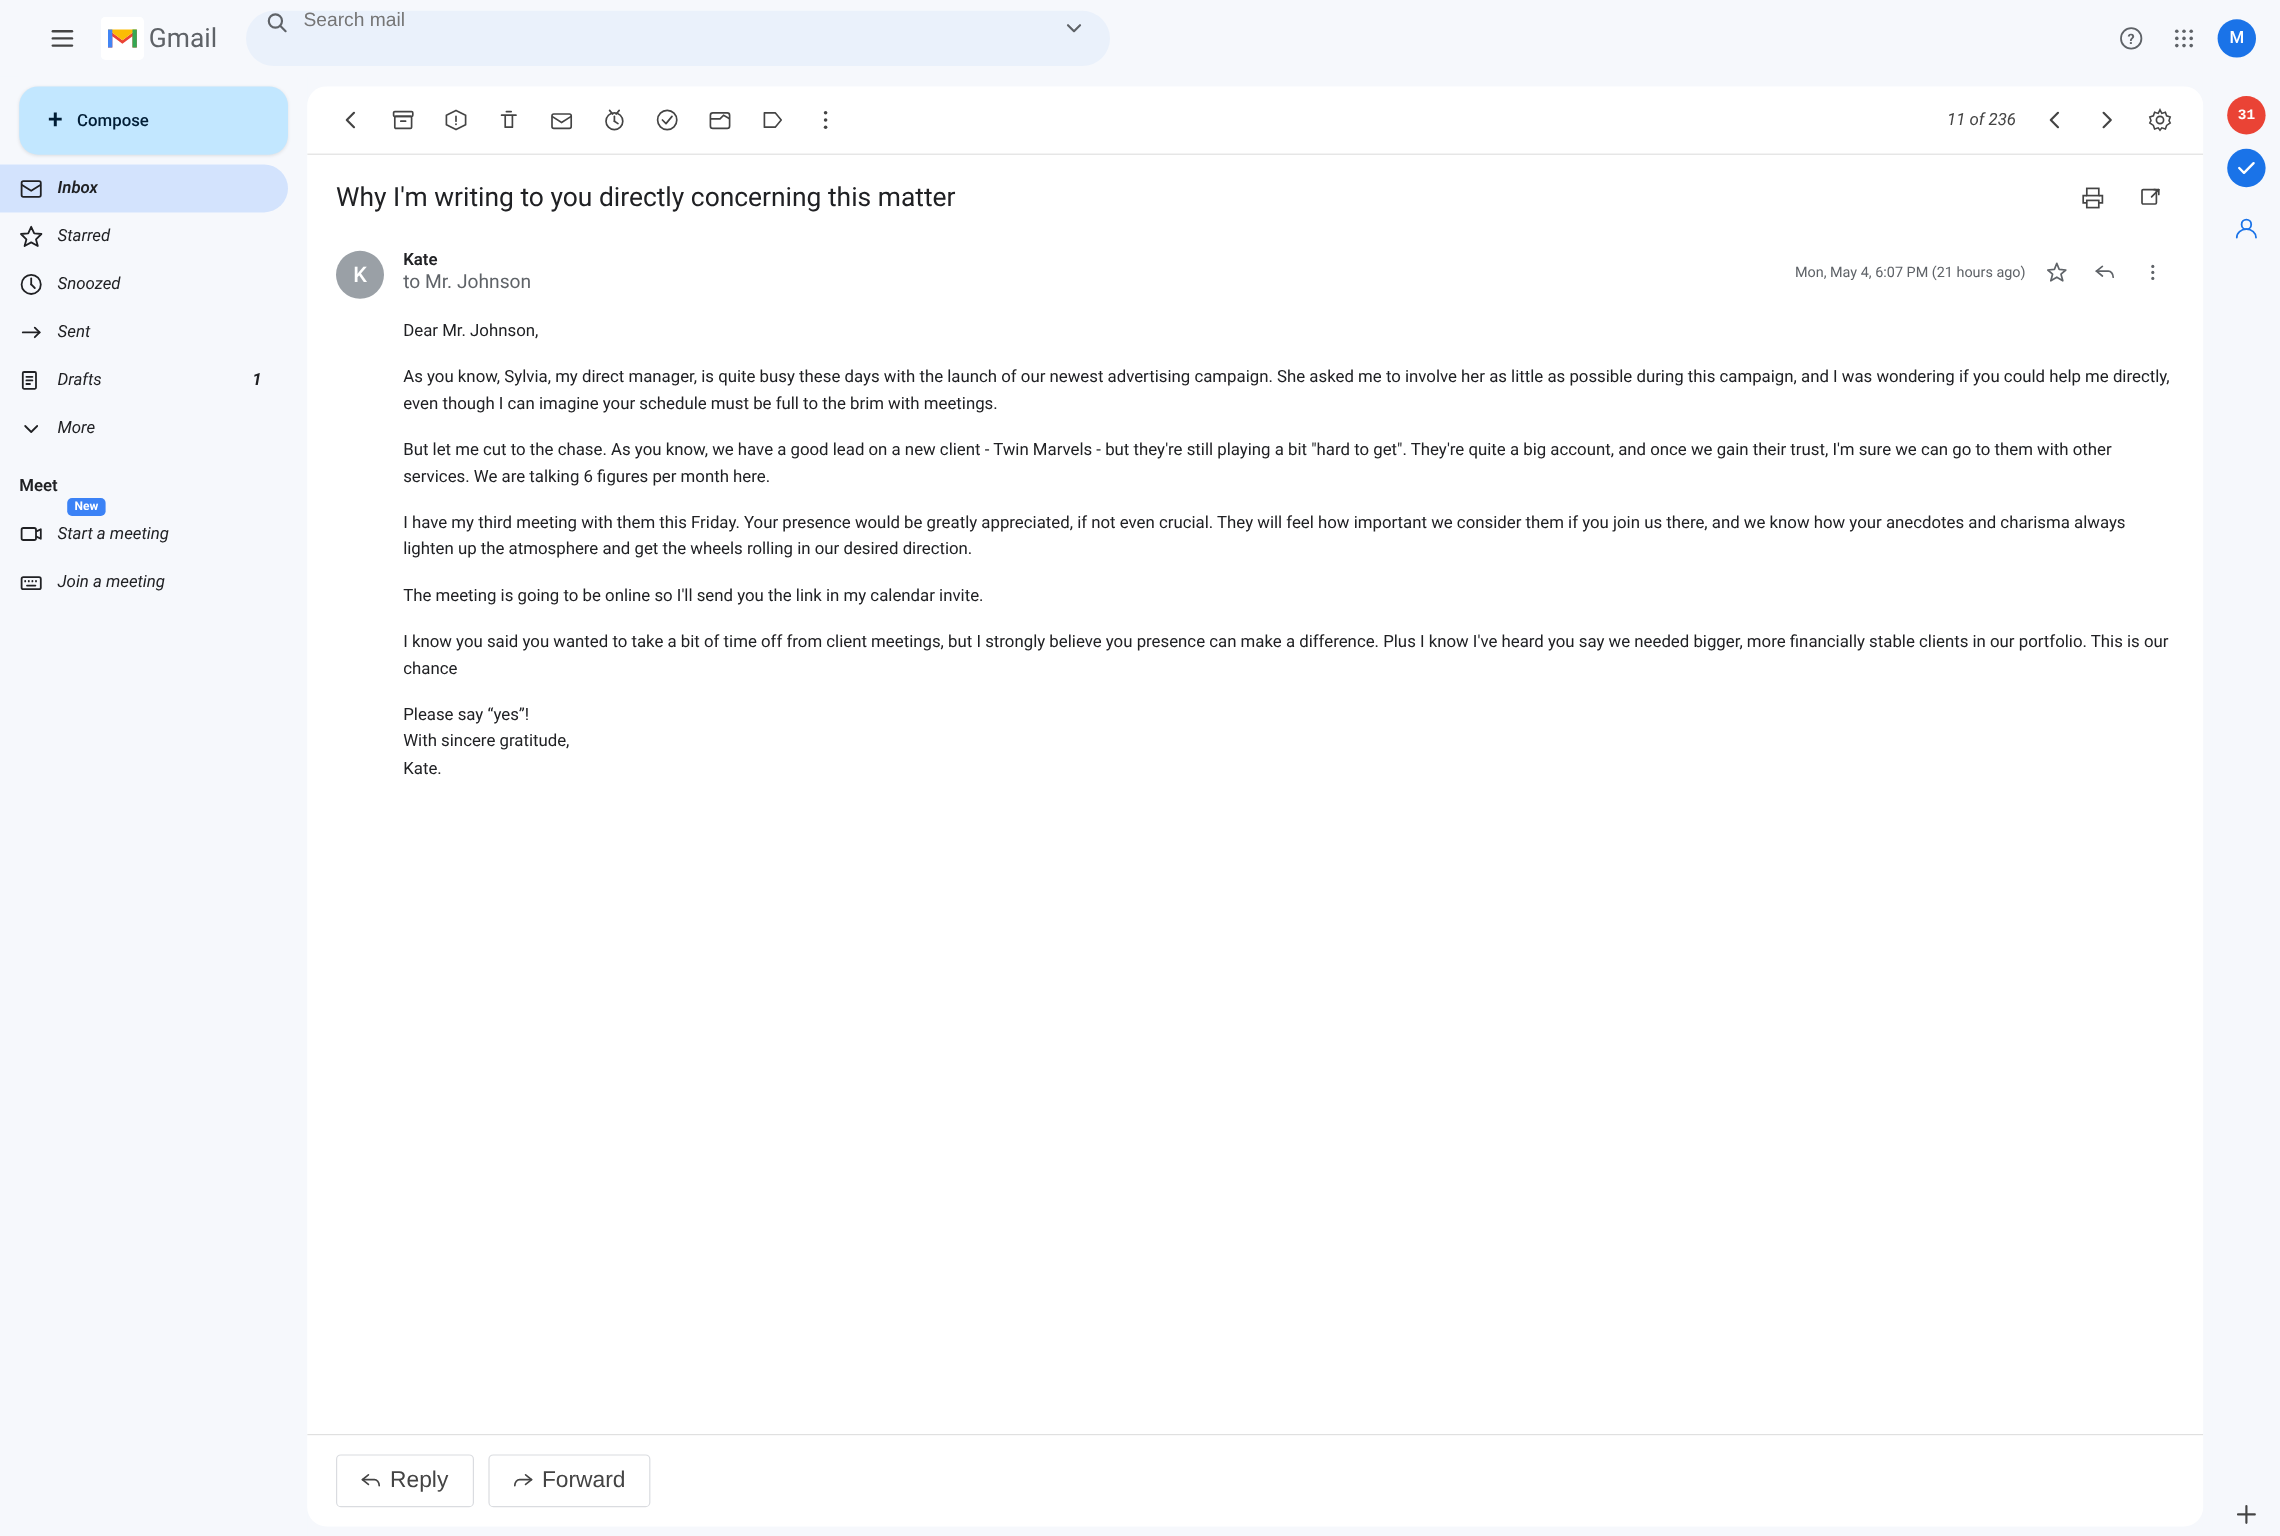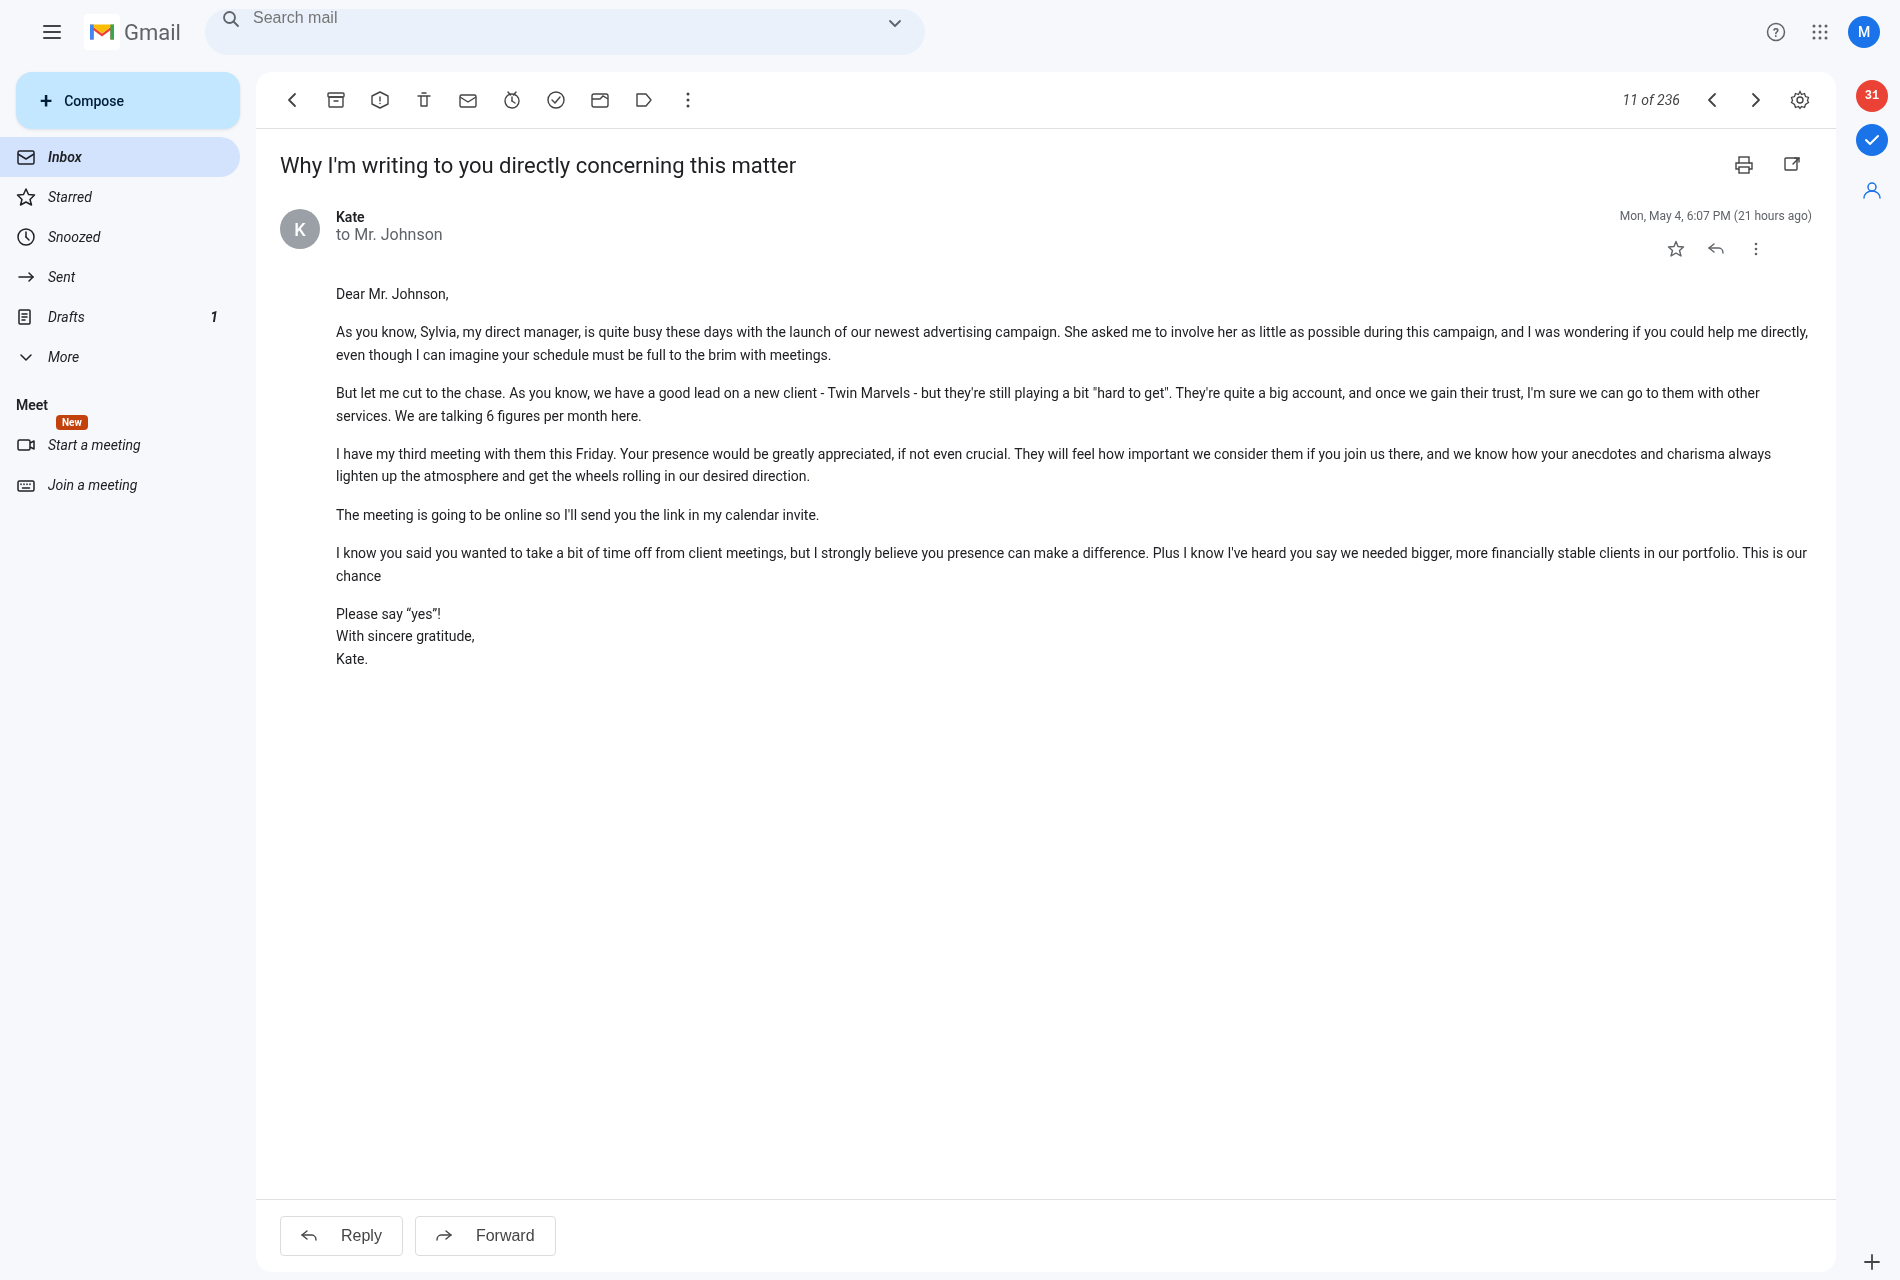--- a/index.html
+++ b/index.html
@@ -34,21 +34,21 @@
     .nav-item.active { background: #d3e3fd; font-weight: 600; }
     .nav-icon { width: 20px; height: 20px; display: flex; align-items: center; justify-content: center; flex-shrink: 0; }
     .nav-label { flex: 1; }
     .nav-badge { background: #444; color: white; font-size: 11px; padding: 1px 6px; border-radius: 10px; }
     .nav-badge.inbox { background: transparent; color: #202124; font-weight: 700; font-size: 14px; }
 
     
     .meet-section { padding: 8px 0; }
     .meet-header { display: flex; align-items: center; gap: 8px; padding: 0 16px; height: 40px; }
     .meet-label { font-size: 14px; font-weight: 600; color: #202124; }
-    .meet-new-badge { background: #c2410c; color: white; font-size: 10px; font-weight: 700; padding: 2px 6px; border-radius: 4px; margin-top: 35px; }
+    .meet-new-badge { background: #3b82f6; color: white; font-size: 10px; font-weight: 700; padding: 2px 6px; border-radius: 4px; margin-top: 35px; }
 
     
     .email-area { flex: 1; background: white; border-radius: 16px; margin: 8px 8px 8px 0; overflow: hidden; display: flex; flex-direction: column; }
 
     
     .email-toolbar { display: flex; align-items: center; padding: 8px 16px; gap: 4px; border-bottom: 1px solid #e0e0e0; font-style: italic; }
     .toolbar-btn { width: 40px; height: 40px; border-radius: 50%; display: flex; align-items: center; justify-content: center; cursor: pointer; color: #444; border: none; background: transparent; }
     .toolbar-spacer { flex: 1; }
     .pagination-info { font-size: 14px; color: #444; margin-right: 8px; }
 
@@ -56,31 +56,31 @@
     .email-subject-bar { display: flex; align-items: center; padding: 16px 24px; gap: 12px; }
     .email-subject-title { font-size: 22px; font-weight: 400; color: #202124; flex: 1; }
     .subject-actions { display: flex; gap: 8px; }
     .subject-action-btn { width: 40px; height: 40px; border-radius: 50%; display: flex; align-items: center; justify-content: center; cursor: pointer; color: #444; }
 
     
     .email-message { flex: 1; overflow-y: auto; padding: 0 24px; }
     .message-header { display: flex; align-items: flex-start; gap: 16px; padding: 8px 0 16px; }
     .sender-avatar { width: 40px; height: 40px; border-radius: 50%; background: #9aa0a6; display: flex; align-items: center; justify-content: center; color: white; font-size: 18px; font-weight: 500; flex-shrink: 0; }
     .sender-info { flex: 1; }
-    .message-meta { display: flex; align-items: center; gap: 8px; flex-direction: column; }
+    .message-meta { display: flex; align-items: center; gap: 8px; }
     .message-date { font-size: 12px; color: #5f6368; }
     .message-actions { display: flex; gap: 4px; }
     .msg-action-btn { width: 36px; height: 36px; border-radius: 50%; display: flex; align-items: center; justify-content: center; cursor: pointer; color: #444; }
     .message-body { font-size: 14px; line-height: 1.6; color: #202124; padding: 0 0 24px 56px; }
     .message-body p { margin-bottom: 16px; }
     .message-body p:last-child { margin-bottom: 0; }
 
     
     .reply-area { padding: 16px 24px; border-top: 1px solid #e0e0e0; display: flex; gap: 12px; }
-    .reply-btn { display: flex; align-items: center; gap: 24px; padding: 10px 20px; border: 1px solid #dadce0; border-radius: 4px; background: white; cursor: pointer; font-size: 16px; color: #444; font-weight: 500; }
+    .reply-btn { display: flex; align-items: center; gap: 8px; padding: 10px 20px; border: 1px solid #dadce0; border-radius: 4px; background: white; cursor: pointer; font-size: 19px; color: #444; font-weight: 500; }
 
     
     .right-sidebar { width: 56px; background: #f6f8fc; display: flex; flex-direction: column; align-items: center; padding: 8px 0; gap: 4px; }
     .right-sidebar-icon { width: 40px; height: 40px; border-radius: 50%; display: flex; align-items: flex-end; justify-content: center; cursor: pointer; color: #444; font-family: Liberation Mono, monospace; }
     .right-sidebar-icon.active { color: #1a73e8; }
 
     
     .sidebar::-webkit-scrollbar { width: 6px; }
     .sidebar::-webkit-scrollbar-thumb { background: #dadce0; border-radius: 3px; }
     .email-message::-webkit-scrollbar { width: 6px; }

